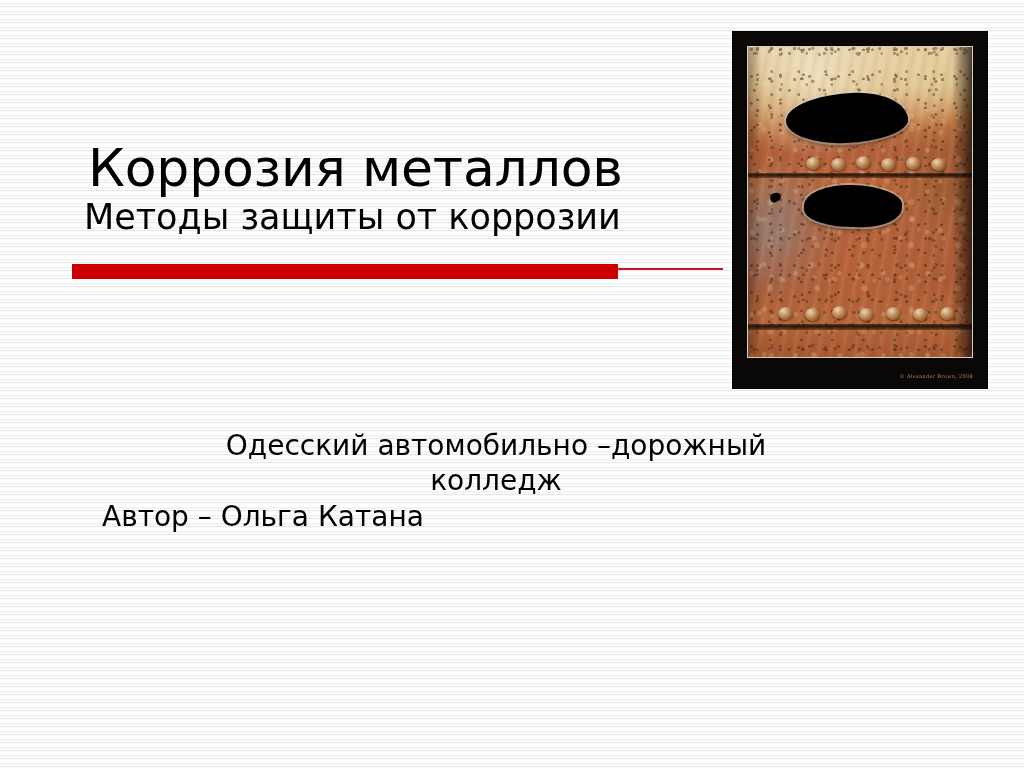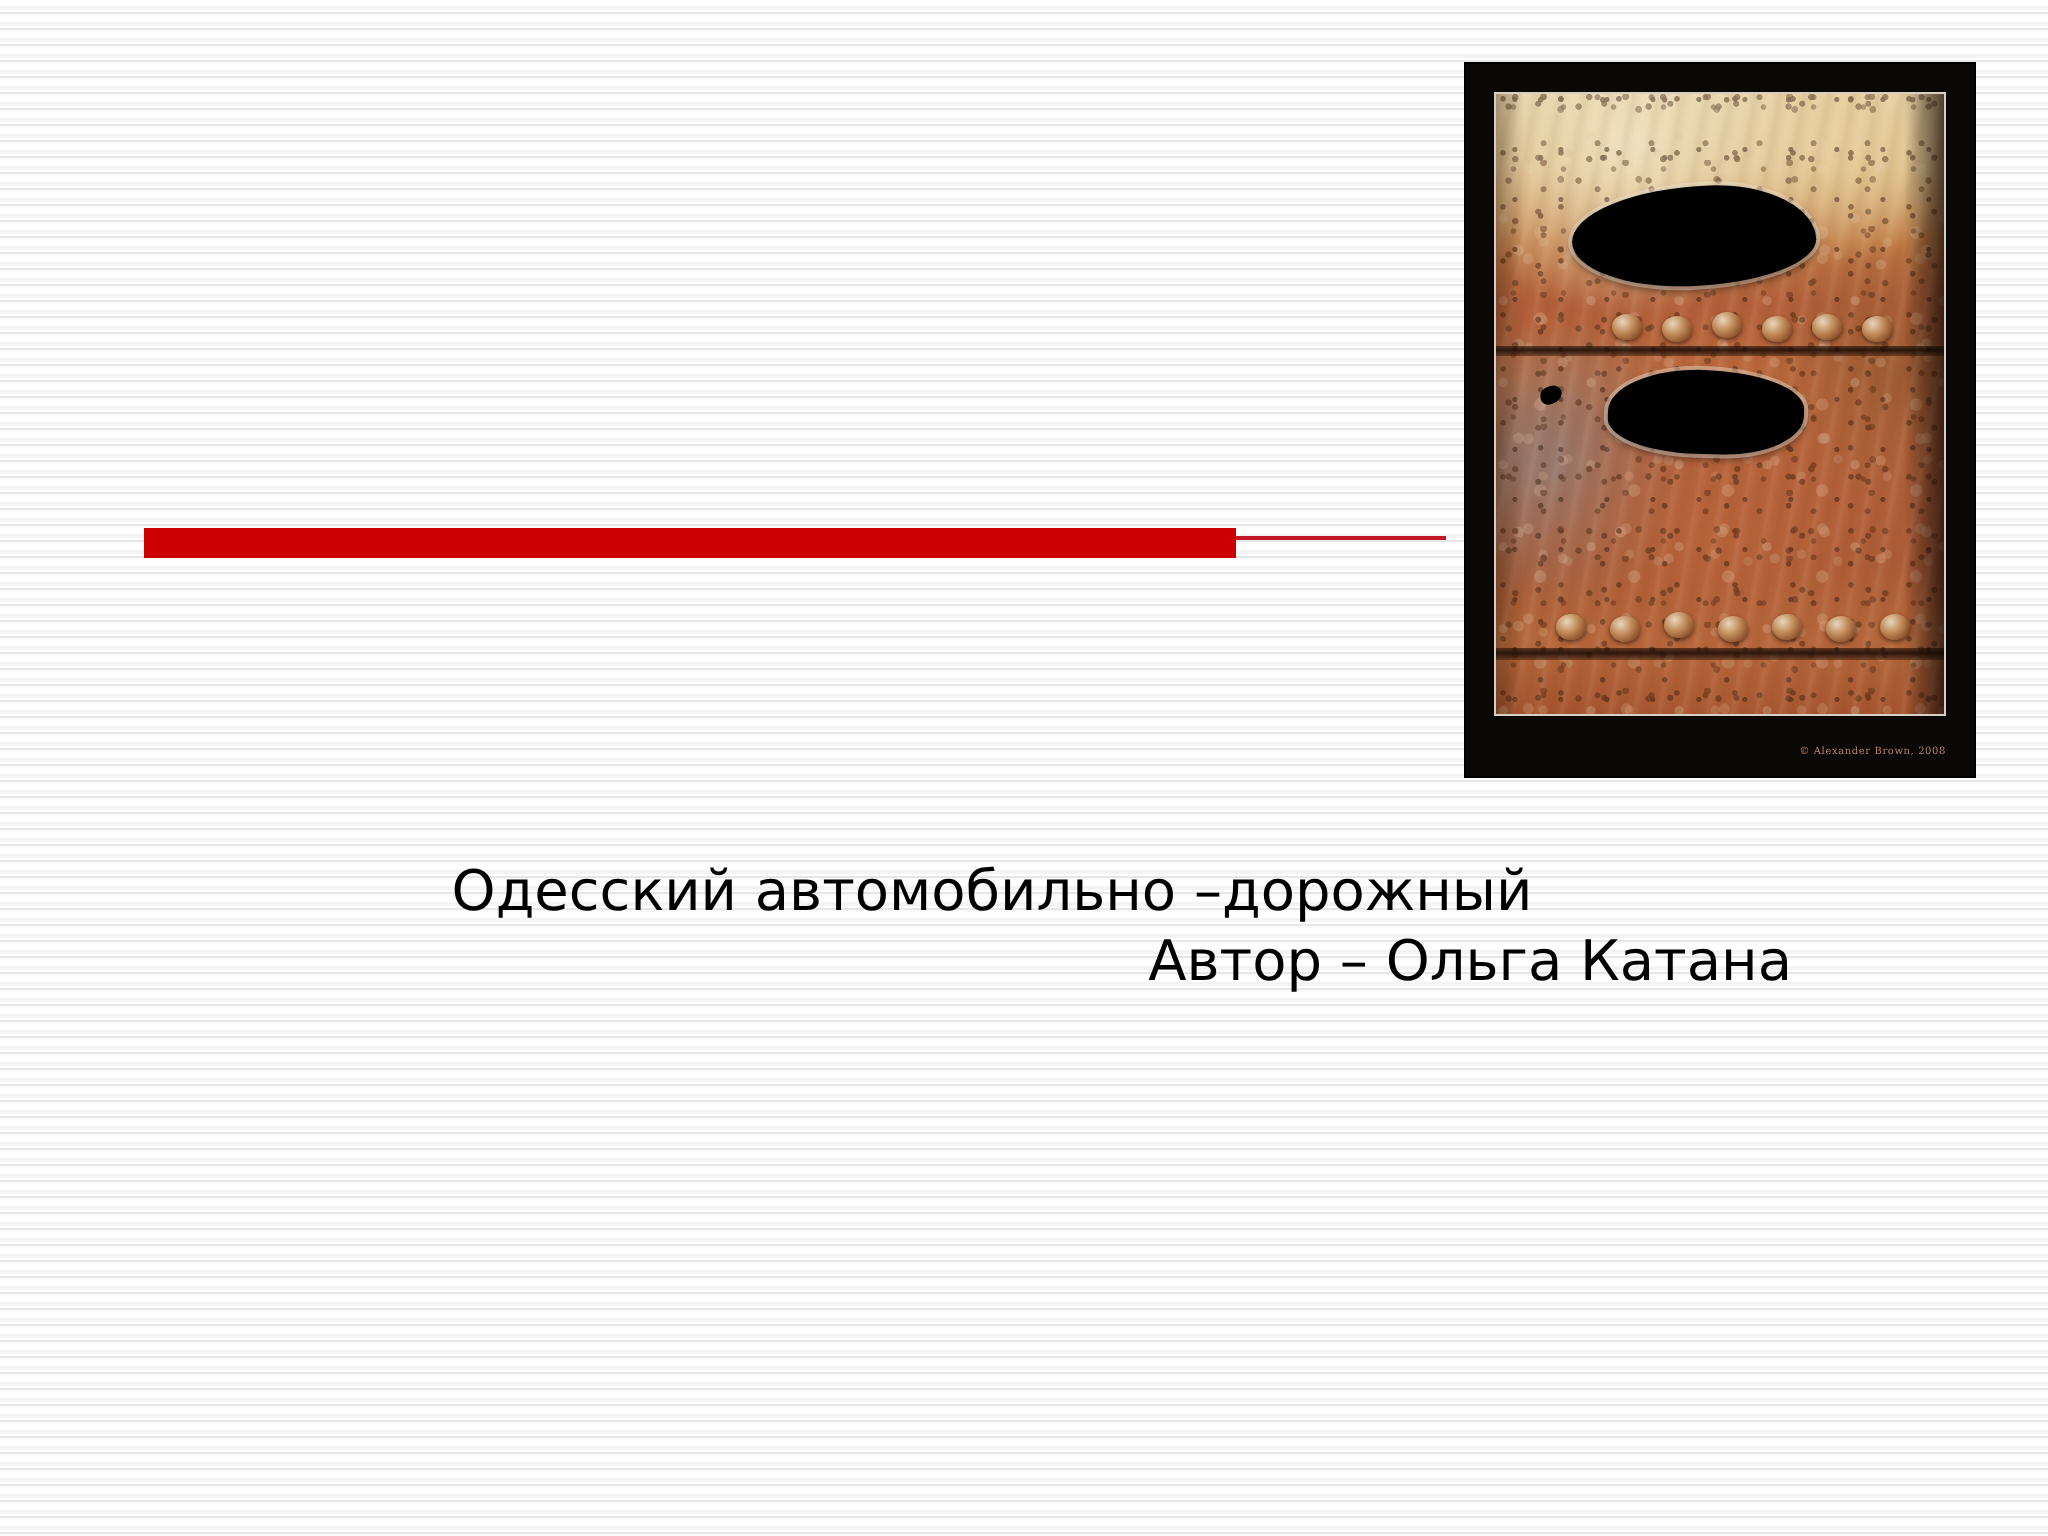--- a/index.html
+++ b/index.html
@@ -87,21 +87,21 @@
     top: 428px;
     width: 800px;
   }
   .body-line {
     font-size: 28px;
     line-height: 1.26;
     color: #000000;
     white-space: nowrap;
   }
   .body-center { text-align: center; }
-  .body-left   { text-align: right; padding-left: 6px; }
+  .body-left   { text-align: left; padding-left: 6px; }
 
   
   #picture-frame {
     position: absolute;
     left: 733px;
     top: 32px;
     width: 254px;
     height: 356px;
     background: #0a0707;
     box-shadow: 0 0 0 1px #000;
@@ -249,28 +249,33 @@
     letter-spacing: .3px;
     font-family: "DejaVu Serif", "Liberation Serif", serif;
     white-space: nowrap;
   }
 </style>
 </head>
 <body>
 
 <div id="slide">
 
+  <div id="title-block">
+    <div id="slide-title">Коррозия металлов</div>
+    <div id="slide-subtitle">Методы защиты от коррозии</div>
+  </div>
 
   <div id="red-rule-wrap">
     <div id="red-rule-thin"></div>
     <div id="red-rule-thick"></div>
   </div>
 
   <div id="body-block">
     <div class="body-line body-center">Одесский автомобильно –дорожный</div>
+    <div class="body-line body-center">колледж</div>
     <div class="body-line body-left">Автор – Ольга Катана</div>
   </div>
 
   <div id="picture-frame">
     <div id="picture-inner">
 
       <div class="rust-layer" id="rust-base"></div>
       <div class="rust-layer" id="rust-speckle"></div>
       <div class="rust-layer" id="rust-streaks"></div>
 

